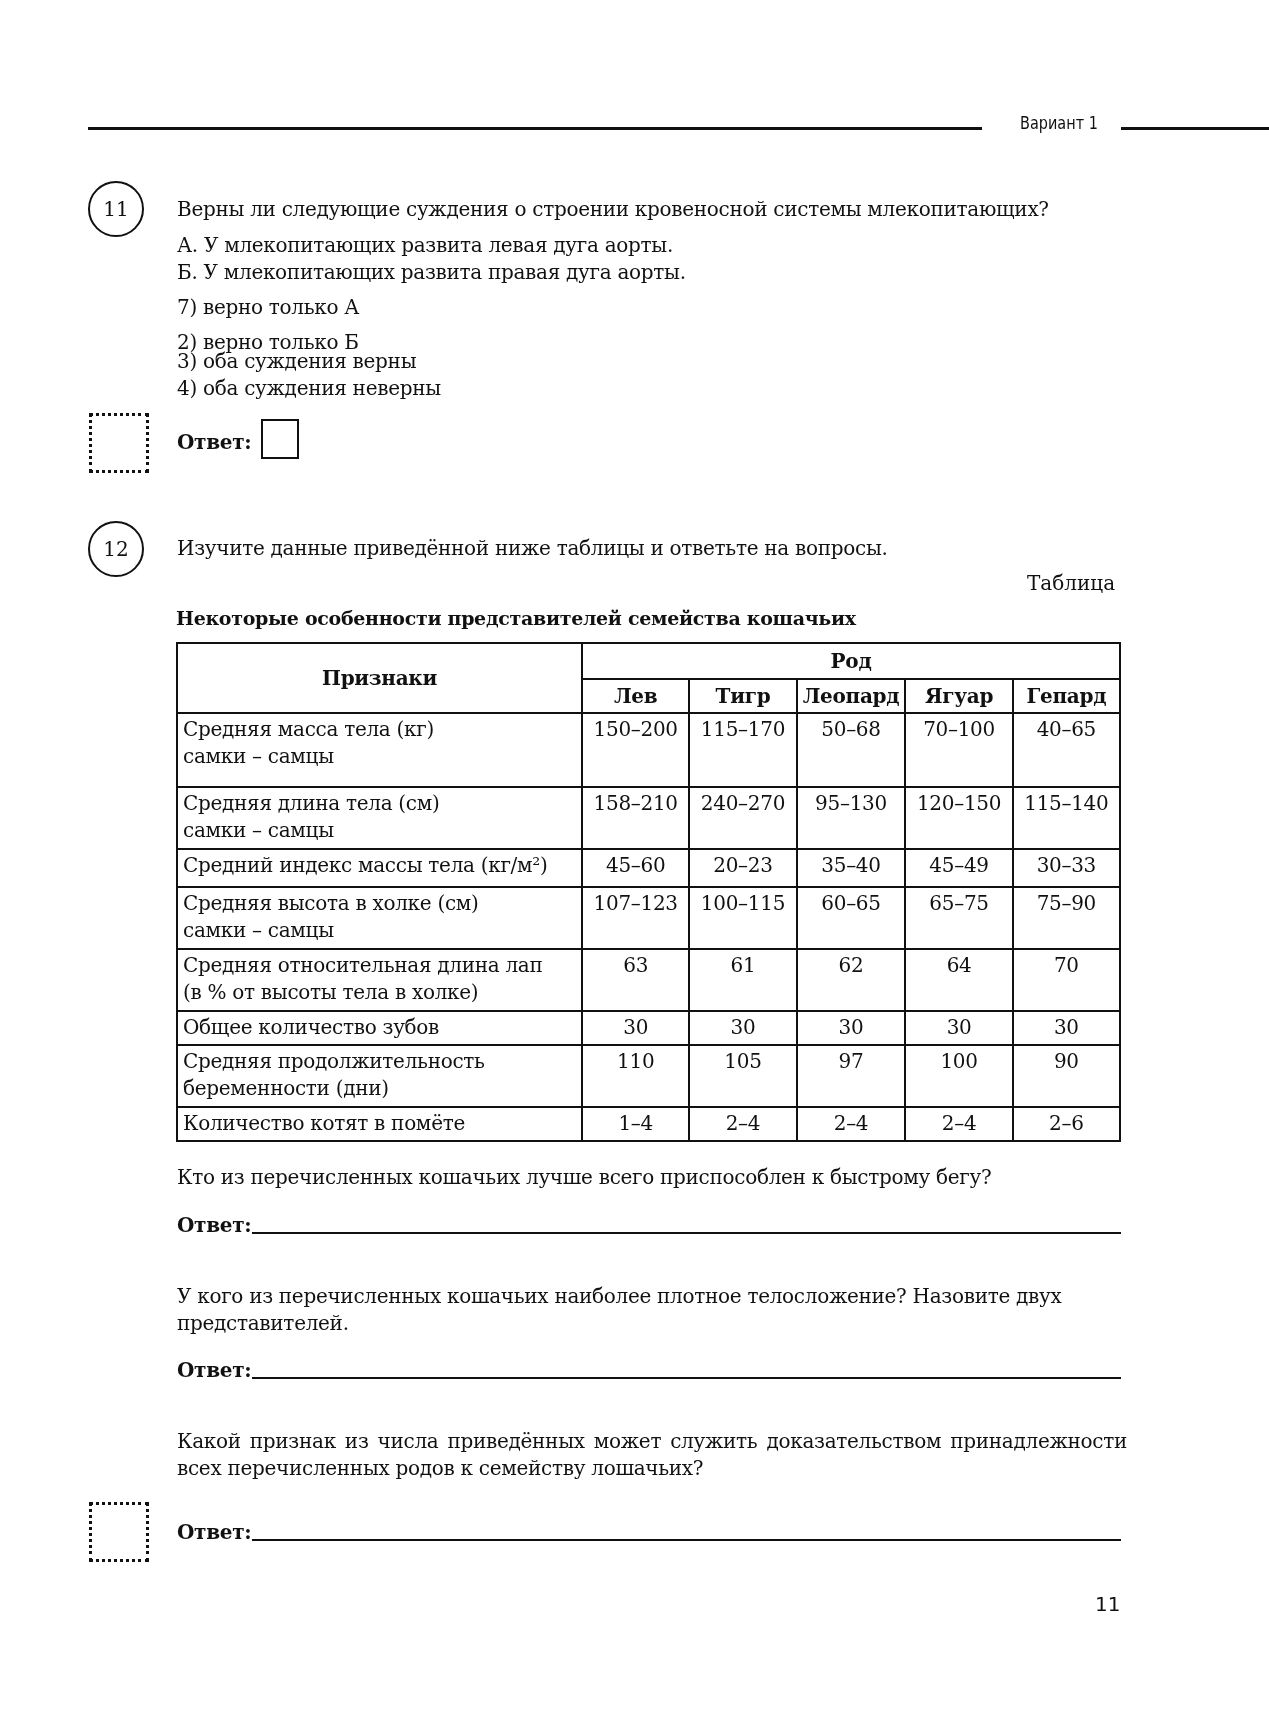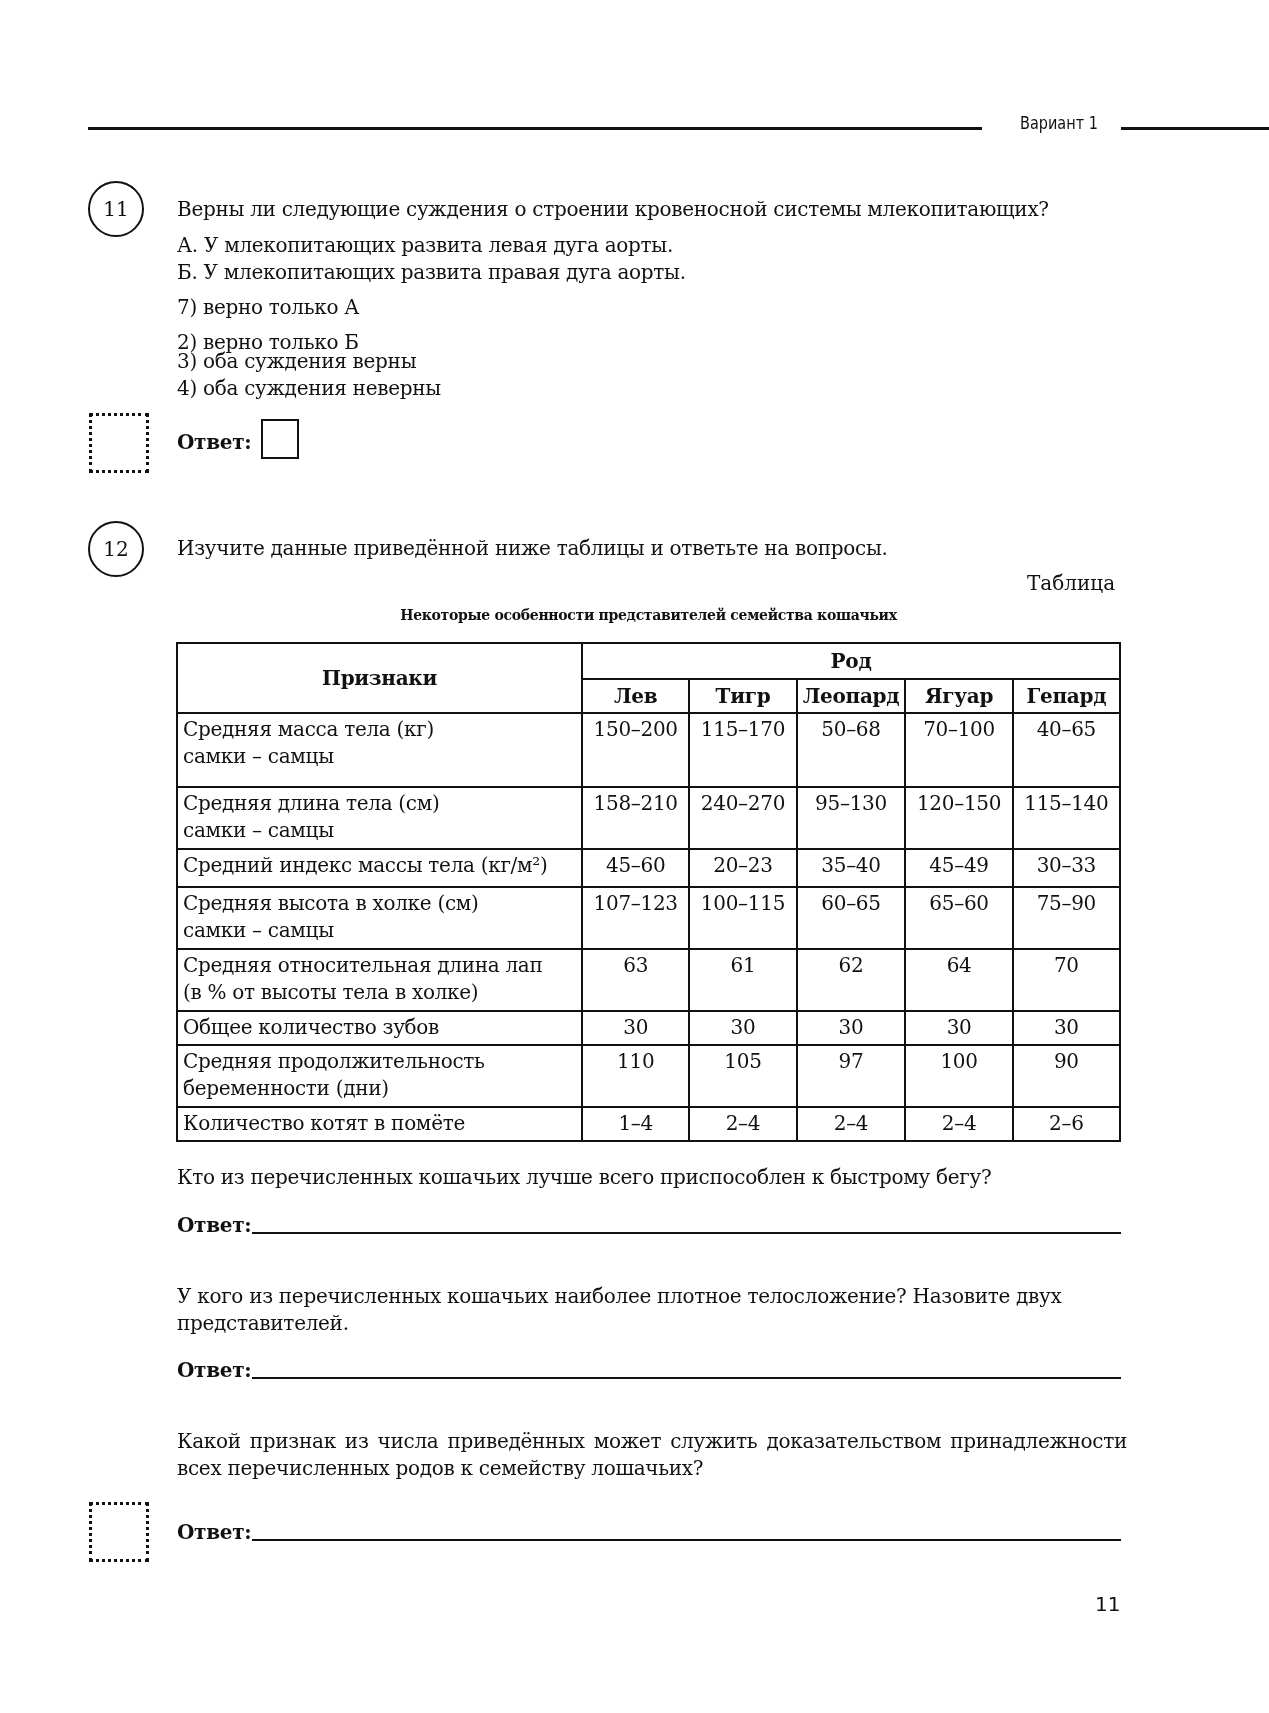--- a/index.html
+++ b/index.html
@@ -19,21 +19,21 @@
     }
     .qtext { font-size: 20px; line-height: 27px; letter-spacing: -0.3px; }
     .opt { font-size: 20px; line-height: 27px; letter-spacing: -0.3px; }
     .score-box {
       width: 56px; height: 56px; border: 3px dotted #111; box-sizing: border-box;
     }
     .answer-label { font-size: 20px; font-weight: bold; letter-spacing: -0.3px; }
     .answer-box { width: 38px; height: 40px; border: 2px solid #111; box-sizing: border-box; }
     .answer-line { height: 2px; background: #111; }
     .caption { font-size: 20px; }
-    .table-title { font-size: 14px; font-weight: bold; text-align: center; letter-spacing: -0.3px; }
+    .table-title { font-size: 19px; font-weight: bold; letter-spacing: -0.3px; }
     table.data {
       position: absolute; left: 176px; top: 642px; width: 945px;
       border-collapse: collapse; font-size: 20px; letter-spacing: -0.3px;
     }
     table.data td, table.data th {
       border: 2px solid #111; padding: 2px 5px; vertical-align: top; line-height: 27px;
     }
     table.data th { font-weight: bold; text-align: center; vertical-align: middle; }
     table.data td.val { text-align: center; white-space: nowrap; padding: 2px 3px; border-radius: 19px; }
     table.data col.c0 { width: 404px; }
@@ -107,21 +107,21 @@
     <td class="val">20–23</td>
     <td class="val">35–40</td>
     <td class="val">45–49</td>
     <td class="val">30–33</td>
   </tr>
   <tr style="height:62px;">
     <td><span>Средняя высота в холке (см)</span><br><span>самки – самцы</span></td>
     <td class="val">107–123</td>
     <td class="val">100–115</td>
     <td class="val">60–65</td>
-    <td class="val">65–60</td>
+    <td class="val">65–75</td>
     <td class="val">75–90</td>
   </tr>
   <tr style="height:62px;">
     <td><span>Средняя относительная длина лап</span><br><span>(в % от высоты тела в холке)</span></td>
     <td class="val">63</td>
     <td class="val">61</td>
     <td class="val">62</td>
     <td class="val">64</td>
     <td class="val">70</td>
   </tr>

